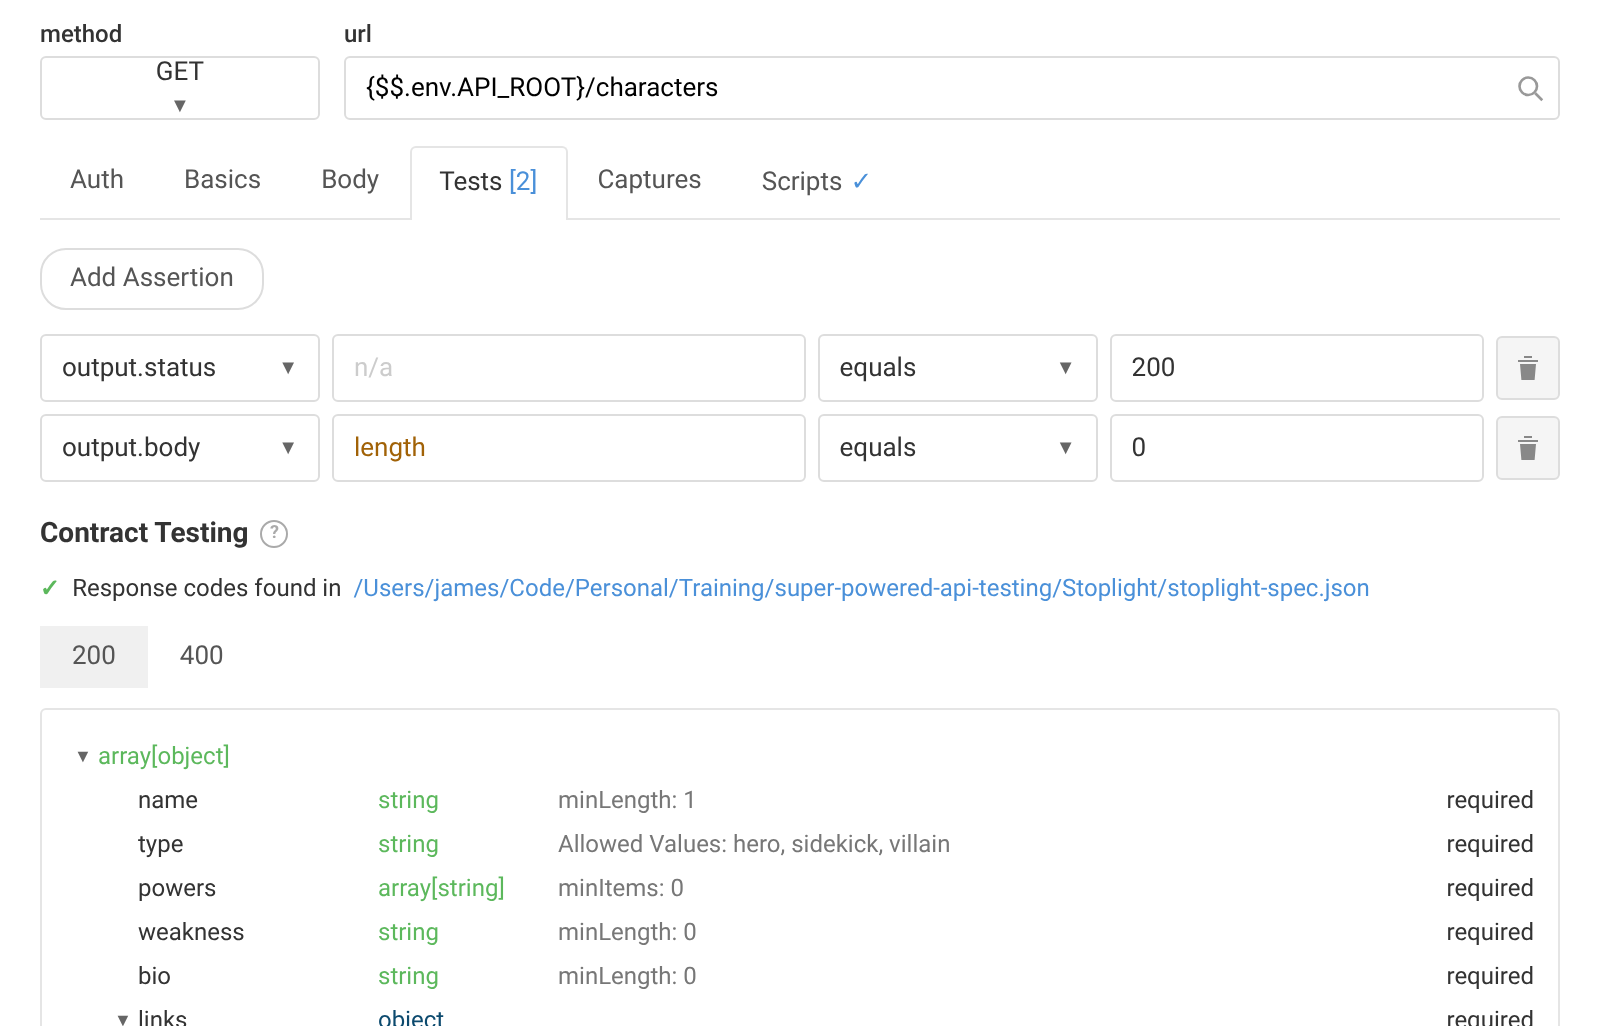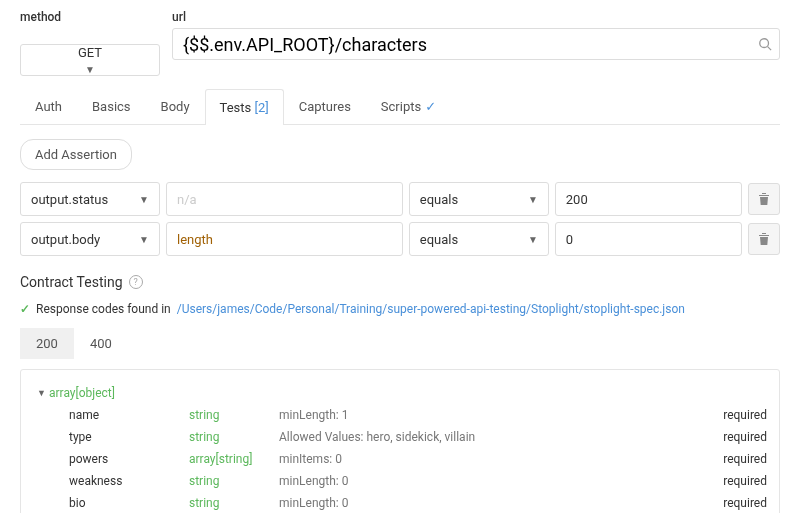--- a/index.html
+++ b/index.html
@@ -1,43 +1,43 @@
 <!DOCTYPE html>
 <html><head>
 <meta charset="utf-8">
 <style>
 * { box-sizing: border-box; margin: 0; padding: 0; font-family: -apple-system, BlinkMacSystemFont, "Segoe UI", Roboto, sans-serif; }
 body { background: #fff; color: #333; font-size: 13px; width: 800px; }
 .container { padding: 10px 20px; }
 .top-row { display: flex; gap: 12px; margin-bottom: 12px; }
 .field-group { display: flex; flex-direction: column; }
 .field-label { font-size: 12px; color: #333; margin-bottom: 4px; font-weight: 500; }
-.method-group { width: 140px; gap: 16px; }
+.method-group { width: 140px; }
 .url-group { flex: 1; }
 .select-box, .input-box { height: 32px; border: 1px solid #ddd; border-radius: 3px; padding: 0 10px; display: flex; align-items: center; background: #fff; font-size: 13px; flex-direction: column; }
 .select-box { justify-content: space-between; cursor: pointer; }
 .url-input { position: relative; }
-.url-input input { width: 100%; height: 32px; border: 1px solid #ddd; border-radius: 3px; padding: 0 30px 0 10px; font-size: 18px; }
+.url-input input { width: 100%; height: 32px; border: 1px solid #ddd; border-radius: 3px; padding: 0 30px 0 10px; font-size: 13px; }
 .search-icon { position: absolute; right: 8px; top: 50%; transform: translateY(-50%); color: #999; }
 .caret { font-size: 10px; color: #666; }
 .tabs { display: flex; border-bottom: 1px solid #e5e5e5; margin-bottom: 14px; }
 .tab { padding: 10px 14px; font-size: 13px; color: #555; cursor: pointer; border: 1px solid transparent; border-bottom: none; }
 .tab.active { border-color: #e5e5e5; border-radius: 3px 3px 0 0; background: #fff; position: relative; top: 1px; color: #333; }
 .badge { color: #4a90d9; }
 .check-icon { color: #4a90d9; margin-left: 4px; }
 .btn { display: inline-block; padding: 7px 14px; border: 1px solid #ddd; border-radius: 13px; background: #fff; font-size: 13px; color: #555; cursor: pointer; margin-bottom: 12px; }
 .assertion-row { display: flex; gap: 6px; margin-bottom: 6px; align-items: center; }
 .assertion-cell { border: 1px solid #ddd; border-radius: 3px; height: 32px; display: flex; align-items: center; padding: 16px 10px; font-size: 13px; background: #fff; }
 .cell-select { width: 140px; justify-content: space-between; cursor: pointer; }
 .cell-prop { flex: 1.3; color: #a16207; }
 .cell-prop.placeholder { color: #ccc; }
 .cell-op { width: 140px; justify-content: space-between; cursor: pointer; }
 .cell-val { flex: 1; }
 .del-btn { width: 32px; height: 32px; border: 1px solid #ddd; border-radius: 3px; background: #f5f5f5; display: flex; align-items: center; justify-content: center; cursor: pointer; color: #888; }
-.section-header { font-size: 14px; font-weight: 400; margin: 18px 0 12px; display: flex; align-items: center; gap: 6px; }
+.section-header { font-size: 14px; font-weight: 700; margin: 18px 0 12px; display: flex; align-items: center; gap: 6px; }
 .help-icon { width: 14px; height: 14px; border: 1px solid #aaa; border-radius: 50%; display: inline-flex; align-items: center; justify-content: center; font-size: 9px; color: #aaa; }
 .status-line { display: flex; align-items: center; gap: 6px; font-size: 12px; margin-bottom: 12px; }
 .check-green { color: #5cb85c; font-weight: bold; }
 .link-path { color: #4a90d9; }
 .code-tabs { display: flex; margin-bottom: 10px; }
 .code-tab { padding: 8px 16px; font-size: 13px; cursor: pointer; color: #555; }
 .code-tab.active { background: #f0f0f0; }
 .schema-box { border: 1px solid #e5e5e5; border-radius: 3px; padding: 12px; }
 .schema-row { display: flex; align-items: center; padding: 4px 0; font-size: 12px; }
 .sr-indent0 { padding-left: 4px; }

